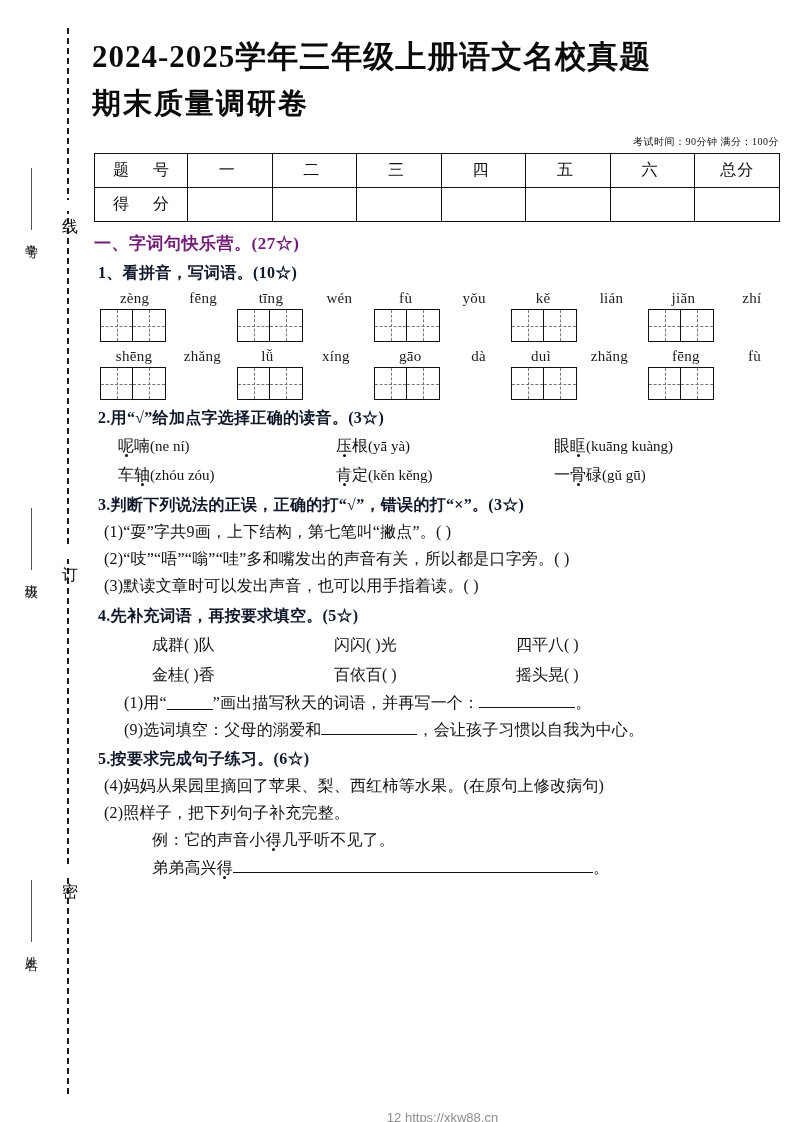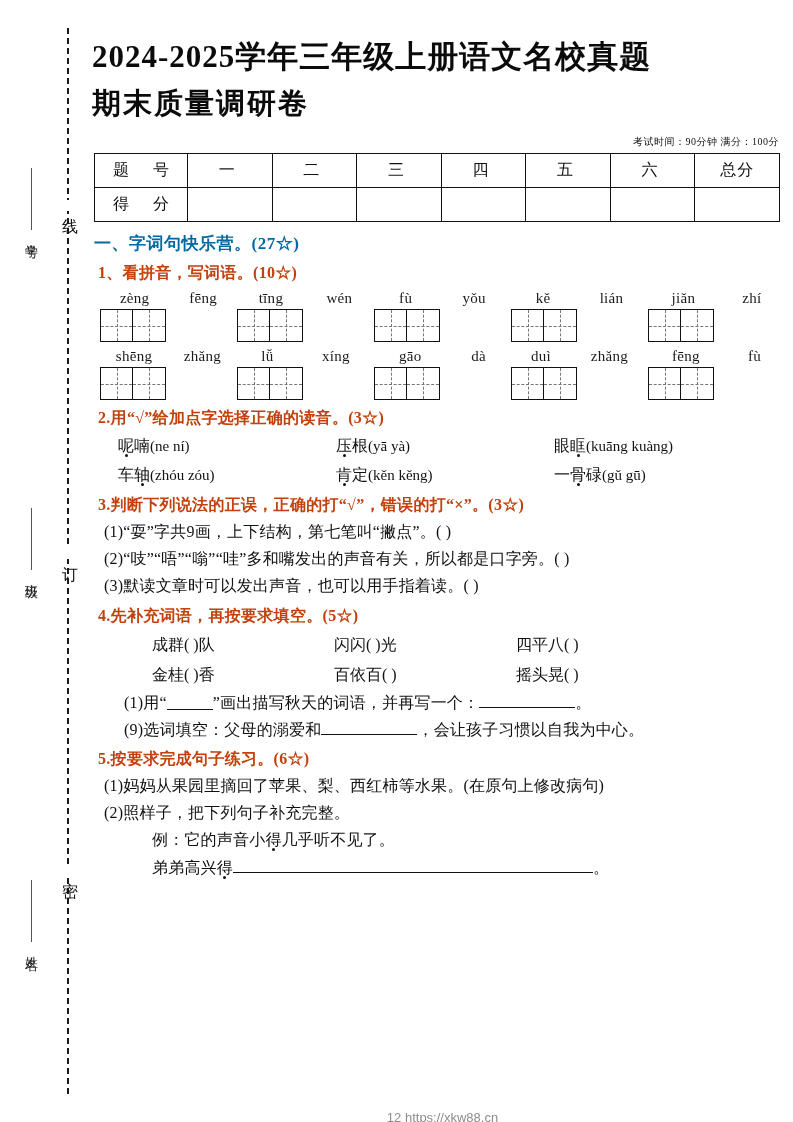--- a/index.html
+++ b/index.html
@@ -124,28 +124,28 @@
   table.score-table td.total { letter-spacing: 1px; }
 
   
   .content { margin-top: 10px; padding-left: 2px; }
 
   .sec-head {
     font-size: 17px;
     font-weight: bold;
     margin: 9px 0 4px 0;
     letter-spacing: 0.5px;
-    color: #0369a1;
+    color: #701a75;
   }
   .q-head {
     font-size: 16px;
     font-weight: bold;
     margin: 8px 0 3px 4px;
     letter-spacing: 0.3px;
-    color: #c2410c;
+    color: #0f172a;
   }
   .q-line {
     font-size: 16px;
     margin: 4px 0 4px 10px;
     letter-spacing: 0.2px;
     line-height: 1.45;
   }
   .q-line.indent { margin-left: 30px; }
   .q-line.indent2 { margin-left: 58px; }
 
@@ -420,21 +420,21 @@
     </div>
     <div class="word-row">
       <div class="word-item">金桂(   )香</div>
       <div class="word-item">百依百(   )</div>
       <div class="word-item">摇头晃(   )</div>
     </div>
     <div class="q-line indent"><span>(1)用“</span><span class="blank-q"></span><span>”画出描写秋天的词语，并再写一个：</span><span class="blank-m"></span><span>。</span></div>
     <div class="q-line indent"><span>(9)选词填空：父母的溺爱和</span><span class="blank-m"></span><span>，会让孩子习惯以自我为中心。</span></div>
 
     <div class="q-head">5.按要求完成句子练习。(6☆)</div>
-    <div class="q-line">(1)妈妈从果园里摘回了苹果、梨、西红柿等水果。(在原句上修改病句)</div>
+    <div class="q-line">(4)妈妈从果园里摘回了苹果、梨、西红柿等水果。(在原句上修改病句)</div>
     <div class="q-line">(2)照样子，把下列句子补充完整。</div>
     <div class="q-line indent2"><span>例：它的声音小</span><span class="dotted">得</span><span>几乎听不见了。</span></div>
     <div class="q-line indent2"><span>弟弟高兴</span><span class="dotted">得</span><span class="blank-l"></span><span>。</span></div>
 
   </div>
 
   <div class="footer">12 https://xkw88.cn</div>
 </div>
 
 </body></html>

